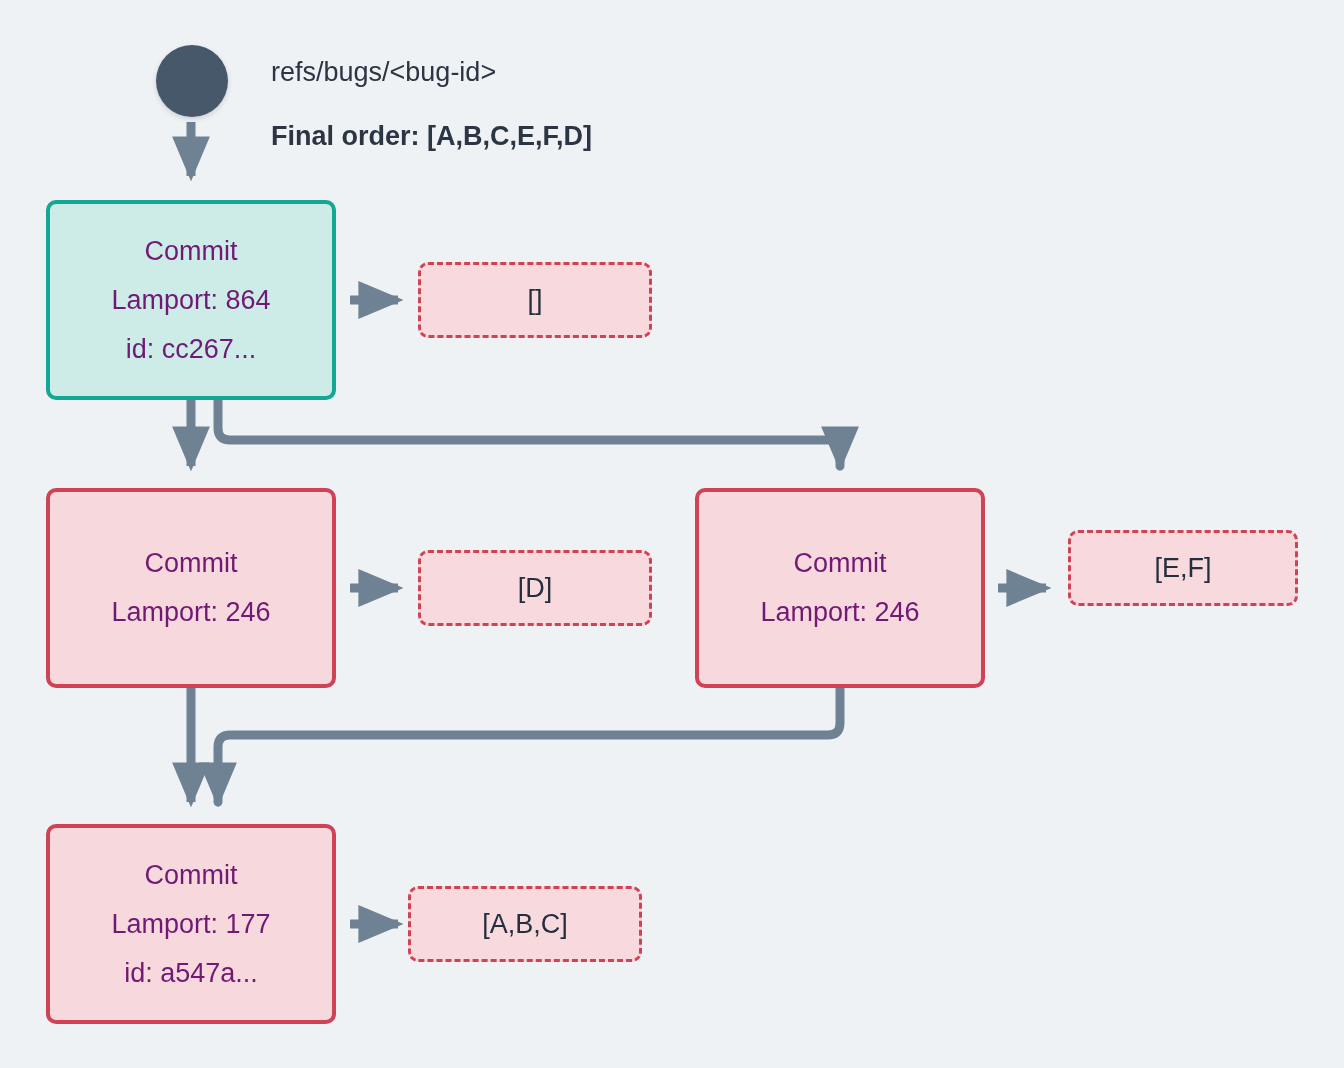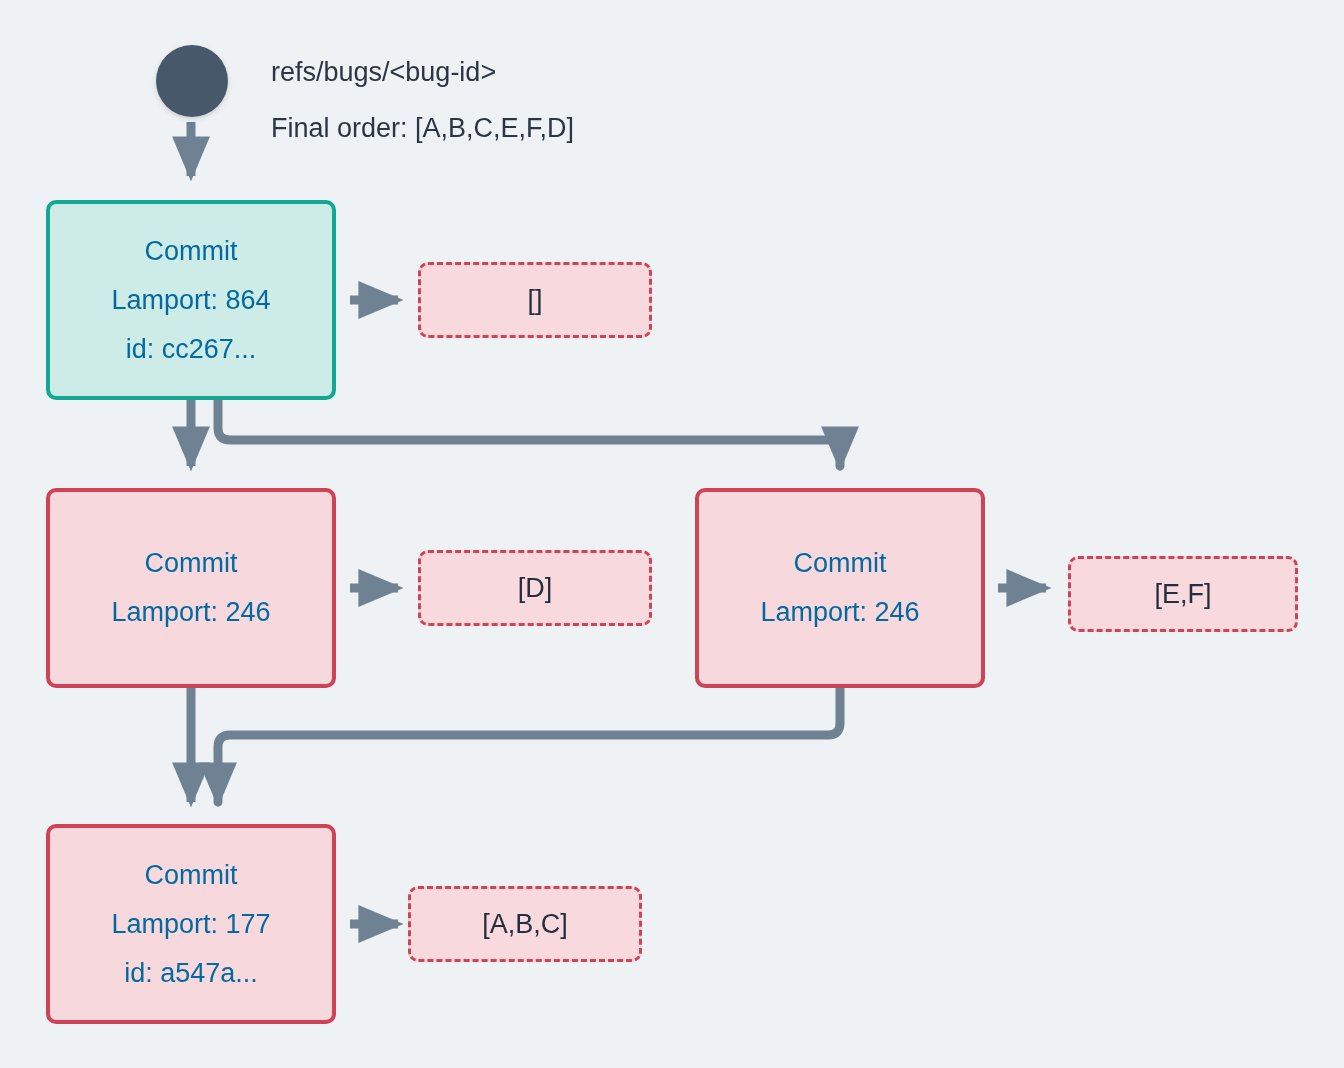--- a/index.html
+++ b/index.html
@@ -45,24 +45,24 @@
     width: 640px;
   }
   .header-line1 {
     font-size: 27px;
     color: #2b3543;
     line-height: 40px;
     white-space: nowrap;
   }
   .header-line2 {
     font-size: 27px;
-    font-weight: normal;
+    font-weight: bold;
     color: #2b3543;
     line-height: 40px;
-    margin-top: 16px;
+    margin-top: 24px;
     white-space: nowrap;
   }
 
   
   .commit-node {
     position: absolute;
     box-sizing: border-box;
     border-radius: 10px;
     display: flex;
     flex-direction: column;
@@ -73,21 +73,21 @@
   .commit-node.teal {
     background: #cdece8;
     border: 4px solid #13a794;
   }
   .commit-node.pink {
     background: #f7d8dd;
     border: 4px solid #cf4356;
   }
   .commit-line {
     font-size: 27px;
-    color: #0369a1;
+    color: #701a75;
     line-height: 49px;
     white-space: nowrap;
   }
 
   
   .ops-box {
     position: absolute;
     box-sizing: border-box;
     background: #f8d9de;
     border: 3px dashed #cf4356;
@@ -151,21 +151,21 @@
     <div class="commit-line">Lamport: 246</div>
   </div>
   <div class="ops-box" style="left:418px; top:550px; width:234px; height:76px;">
     <span class="ops-label">[D]</span>
   </div>
 
   <div class="commit-node pink" style="left:695px; top:488px; width:290px; height:200px;">
     <div class="commit-line">Commit</div>
     <div class="commit-line">Lamport: 246</div>
   </div>
-  <div class="ops-box" style="left:1068px; top:556px; width:230px; height:76px;">
+  <div class="ops-box" style="left:1068px; top:530px; width:230px; height:76px;">
     <span class="ops-label">[E,F]</span>
   </div>
 
   <div class="commit-node pink" style="left:46px; top:824px; width:290px; height:200px;">
     <div class="commit-line">Commit</div>
     <div class="commit-line">Lamport: 177</div>
     <div class="commit-line">id: a547a...</div>
   </div>
   <div class="ops-box" style="left:408px; top:886px; width:234px; height:76px;">
     <span class="ops-label">[A,B,C]</span>

